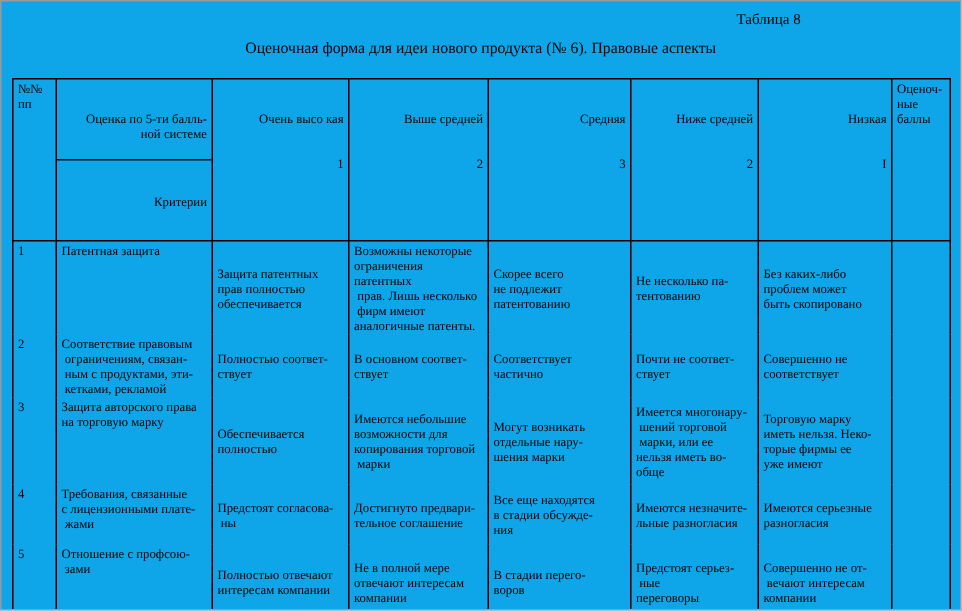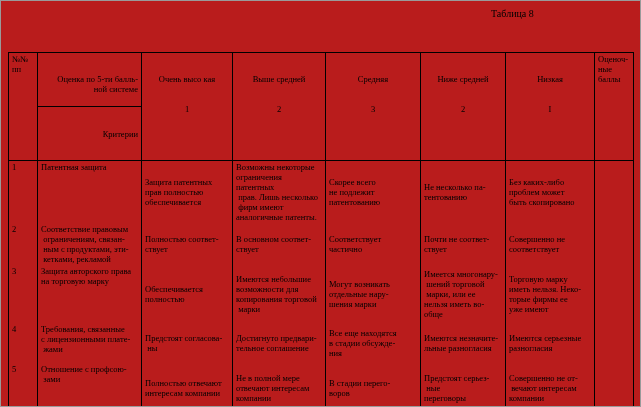--- a/index.html
+++ b/index.html
@@ -1,21 +1,21 @@
 <!DOCTYPE html>
 <html lang="ru"><head>
 <meta charset="utf-8">
 <style>
   html,body { margin:0; padding:0; background:#fff; }
   .page {
     position: relative;
     width: 639px;
     height: 405px;
     border: 1px solid #9a9a9a;
-    background: #b91c1c;
+    background: #0ea5e9;
     font-family: "Liberation Serif", "DejaVu Serif", serif;
     color: #000;
     overflow: hidden;
   }
   .caption {
     position: absolute;
     left: 490px;
     top: 7px;
     font-size: 10px;
   }
@@ -39,21 +39,21 @@
   table.eval th, table.eval td {
     white-space: pre-wrap;
     overflow: hidden;
     padding: 1px 3px;
     font-weight: normal;
   }
   
   table.eval thead th {
     border: 1px solid #000;
     vertical-align: top;
-    text-align: center;
+    text-align: right;
     height: 52px;
   }
   table.eval thead th.h-num,
   table.eval thead th.h-score { text-align: left; }
   table.eval thead th.h-crit { padding: 0; text-align: right; }
   .h-crit .scale-part {
     min-height: 34px;
     border-bottom: 1px solid #000;
     padding: 1px 3px;
     box-sizing: border-box;
@@ -73,20 +73,21 @@
   td.c-rate { vertical-align: middle; }
   td.c-score{ vertical-align: top; }
 </style>
 </head>
 <body>
 
 <div class="page">
 
   <div class="caption">Таблица 8</div>
 
+  <div class="doc-title">Оценочная форма для идеи нового продукта (№ 6). Правовые аспекты</div>
 
   <table class="eval">
     <colgroup>
       <col style="width:29px">
         <col style="width:104px">
         <col style="width:91px">
         <col style="width:93px">
       <col style="width:95px">
         <col style="width:85px">
         <col style="width:89px">

